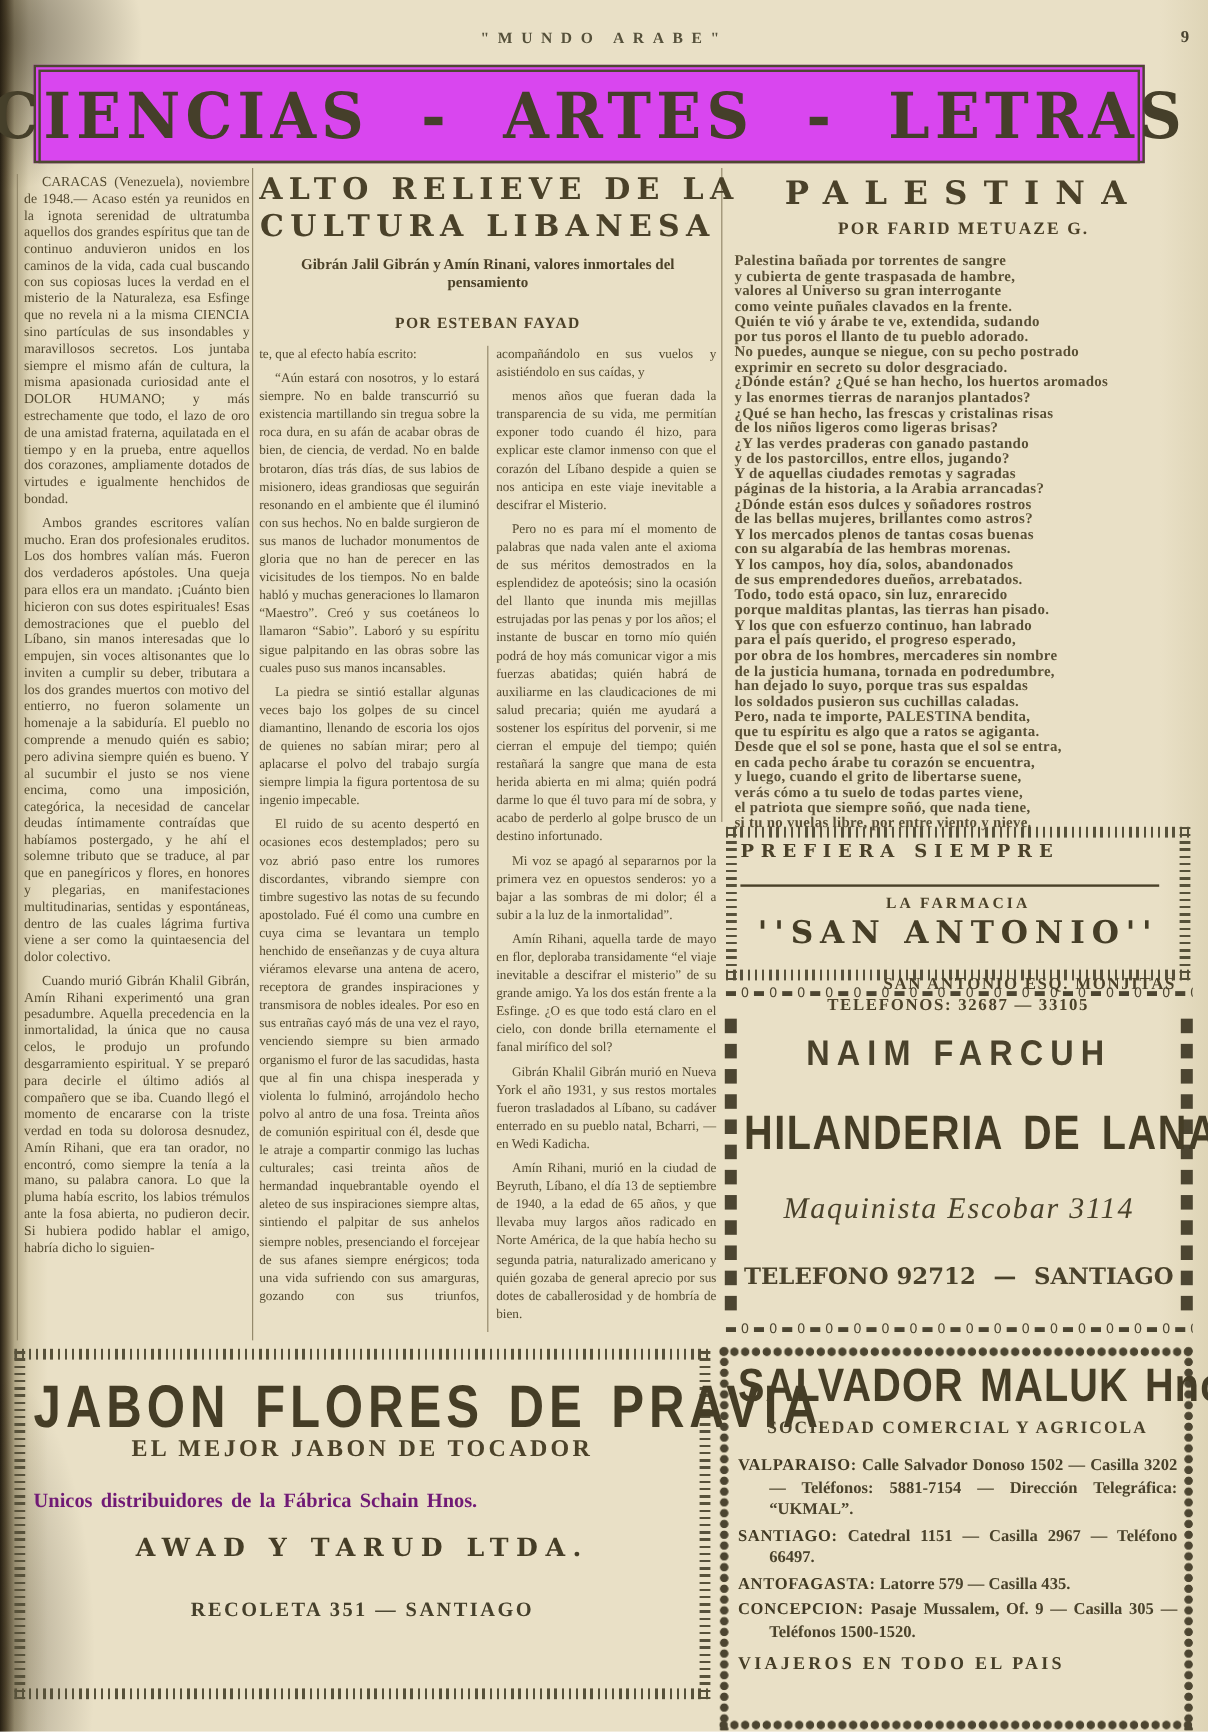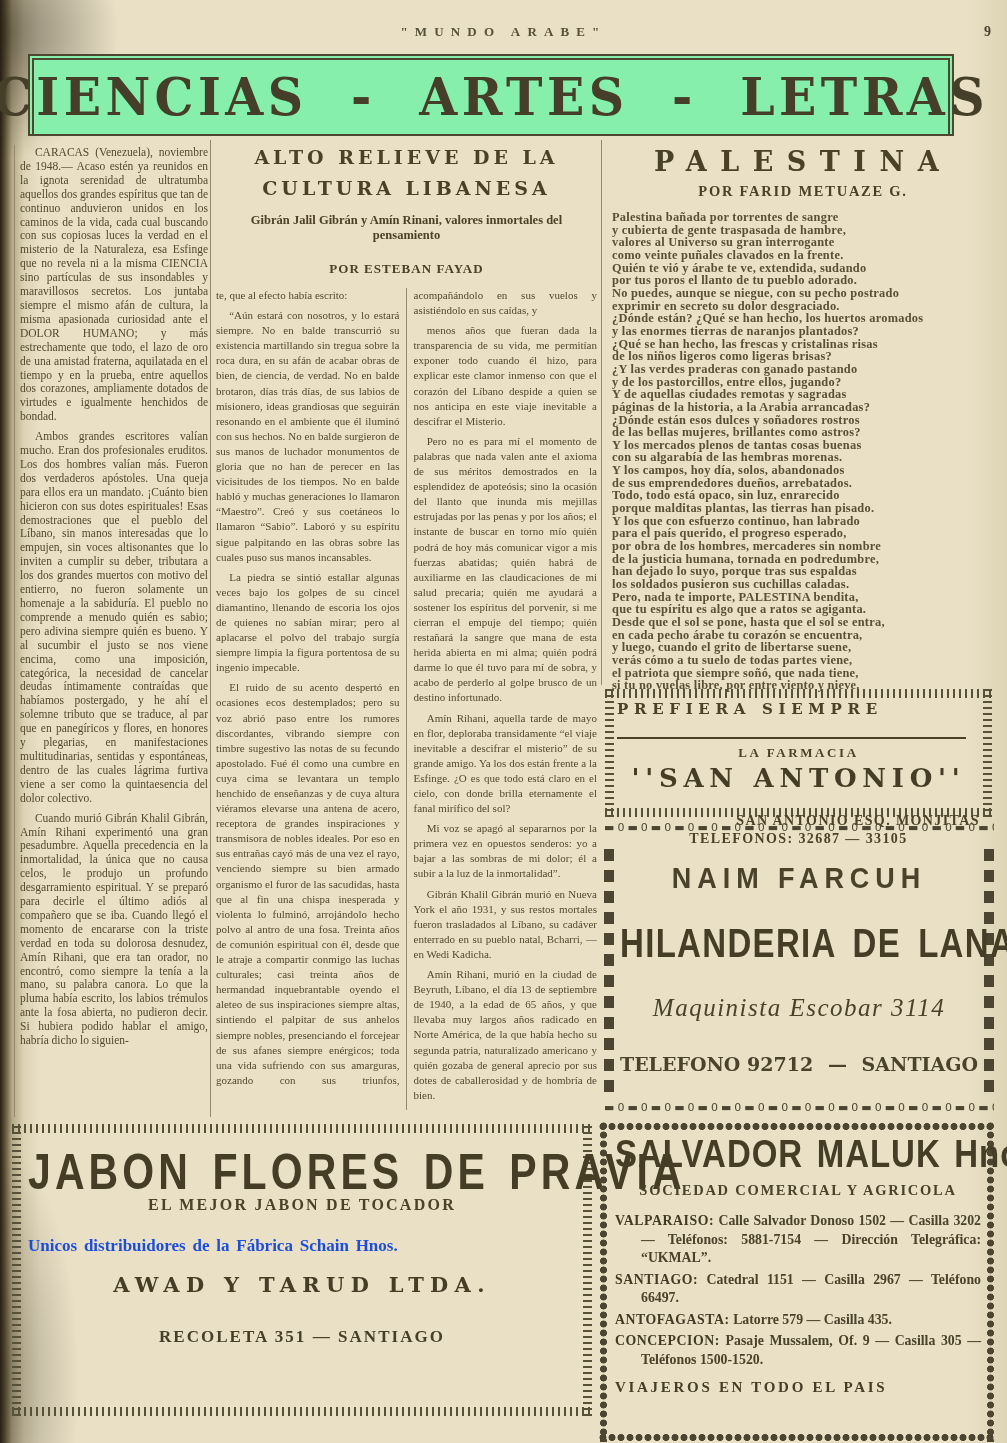--- a/index.html
+++ b/index.html
@@ -13,38 +13,38 @@
   }
   .shade-tl{position:absolute;left:0;top:0;width:120px;height:160px;
     background:radial-gradient(ellipse at 0% 20%,rgba(40,32,18,.55),rgba(40,32,18,0) 70%);pointer-events:none;}
   .shade-bl{position:absolute;left:0;bottom:0;width:80px;height:300px;
     background:radial-gradient(ellipse at 0% 80%,rgba(40,32,18,.35),rgba(40,32,18,0) 70%);pointer-events:none;}
 
   .masthead{position:absolute;top:24px;left:0;width:100%;text-align:center;
     font-size:13px;font-weight:bold;letter-spacing:.55em;color:#55503a;}
   .pagenum{position:absolute;top:24px;right:16px;font-size:14px;font-weight:bold;color:#4a4431;}
 
-  .banner{position:absolute;left:28px;top:54px;width:918px;height:74px;border:2px solid #4d4731;padding:2px;background:#86efac;}
+  .banner{position:absolute;left:28px;top:54px;width:918px;height:74px;border:2px solid #4d4731;padding:2px;background:#d946ef;}
   .banner-inner{border:2px solid #4d4731;height:100%;display:flex;align-items:center;justify-content:center;}
   .banner-text{font-family:"DejaVu Serif",serif;font-weight:bold;font-size:49px;letter-spacing:.09em;word-spacing:.45em;
     color:#453f2a;transform:scaleY(1.08);white-space:nowrap;}
 
   .vrule{position:absolute;width:1px;background:#94896b;}
   #rule-left{left:14px;top:145px;height:972px;}
   #rule-mid{left:210px;top:140px;height:977px;}
   #rule-right{left:601px;top:140px;height:545px;}
 
   
   .left-article{position:absolute;left:20px;top:146px;width:188px;height:976px;overflow:hidden;
     font-size:11.5px;line-height:13.9px;text-align:justify;color:#53492f;}
   .left-article p{margin:0 0 6px 0;text-indent:1.3em;}
 
   
   .mid-article{position:absolute;left:216px;top:142px;width:381px;}
-  .mid-title{font-family:"DejaVu Serif",serif;font-weight:bold;font-size:19px;letter-spacing:.21em;
+  .mid-title{font-family:"DejaVu Serif",serif;font-weight:bold;font-size:25px;letter-spacing:.21em;
     text-align:center;color:#4a4129;line-height:31px;white-space:nowrap;}
   .mid-subtitle{margin-top:9px;text-align:center;font-weight:bold;font-size:12.5px;line-height:15px;color:#4c4128;}
   .mid-byline{margin-top:18px;text-align:center;font-weight:bold;font-size:13px;letter-spacing:.08em;color:#4c4128;}
   .mid-body{margin-top:11px;height:822px;overflow:hidden;
     column-count:2;column-gap:14px;column-rule:1px solid #94896b;column-fill:auto;
     font-size:11px;line-height:15.1px;text-align:justify;color:#53492f;}
   .mid-body p{margin:0 0 5px 0;text-indent:1.2em;}
   .mid-body p:first-child{text-indent:0;}
 
   
@@ -103,22 +103,22 @@
   .naim-phone{display:flex;justify-content:space-between;align-items:baseline;
     font-family:"DejaVu Serif",serif;font-weight:bold;font-size:19px;color:#4a422b;}
 
   
   .jabon{position:absolute;left:12px;top:1124px;width:580px;height:292px;}
   .jabon-inner{position:absolute;left:16px;right:16px;top:12px;bottom:10px;}
   .jabon-title{text-align:center;font-family:"Liberation Sans",sans-serif;font-weight:bold;font-size:41px;
     letter-spacing:.1em;word-spacing:.12em;color:#453d26;transform:scaleY(1.22);transform-origin:center top;
     white-space:nowrap;margin-top:8px;}
   .jabon-l1{text-align:center;font-weight:bold;font-size:16.5px;letter-spacing:.14em;margin-top:26px;color:#4c4229;}
-  .jabon-l2{text-align:center;font-weight:bold;font-size:16px;letter-spacing:.14em;margin-top:5px;color:#4c4229;}
-  .jabon-dist{font-weight:bold;font-size:17px;margin-top:22px;color:#1d4ed8;word-spacing:.15em;}
+  .jabon-l2{text-align:center;font-weight:bold;font-size:20px;letter-spacing:.14em;margin-top:5px;color:#4c4229;}
+  .jabon-dist{font-weight:bold;font-size:17px;margin-top:22px;color:#701a75;word-spacing:.15em;}
   .jabon-awad{text-align:center;font-family:"DejaVu Serif",serif;font-weight:bold;font-size:21px;
     letter-spacing:.3em;margin-top:16px;color:#453d26;}
   .jabon-recoleta{text-align:center;font-weight:bold;font-size:17px;letter-spacing:.12em;margin-top:30px;color:#46402b;}
 
   
   .maluk{position:absolute;left:599px;top:1122px;width:396px;height:320px;}
   .maluk-inner{position:absolute;left:16px;right:14px;top:10px;bottom:8px;}
   .maluk-title{text-align:center;font-family:"Liberation Sans",sans-serif;font-weight:bold;font-size:33px;
     letter-spacing:.03em;word-spacing:.1em;color:#453d26;transform:scaleY(1.18);transform-origin:center top;white-space:nowrap;}
   .maluk-sub{text-align:center;font-weight:bold;font-size:14.5px;letter-spacing:.12em;margin-top:12px;color:#4a422b;}
@@ -159,22 +159,22 @@
   <div class="mid-subtitle">Gibrán Jalil Gibrán y Amín Rinani, valores inmortales del pensamiento</div>
   <div class="mid-byline">POR ESTEBAN FAYAD</div>
   <div class="mid-body">
     <div>
         <p>te, que al efecto había escrito:</p>
         <p>“Aún estará con nosotros, y lo estará siempre. No en balde transcurrió su existencia martillando sin tregua sobre la roca dura, en su afán de acabar obras de bien, de ciencia, de verdad. No en balde brotaron, días trás días, de sus labios de misionero, ideas grandiosas que seguirán resonando en el ambiente que él iluminó con sus hechos. No en balde surgieron de sus manos de luchador monumentos de gloria que no han de perecer en las vicisitudes de los tiempos. No en balde habló y muchas generaciones lo llamaron “Maestro”. Creó y sus coetáneos lo llamaron “Sabio”. Laboró y su espíritu sigue palpitando en las obras sobre las cuales puso sus manos incansables.</p>
         <p>La piedra se sintió estallar algunas veces bajo los golpes de su cincel diamantino, llenando de escoria los ojos de quienes no sabían mirar; pero al aplacarse el polvo del trabajo surgía siempre limpia la figura portentosa de su ingenio impecable.</p>
         <p>El ruido de su acento despertó en ocasiones ecos destemplados; pero su voz abrió paso entre los rumores discordantes, vibrando siempre con timbre sugestivo las notas de su fecundo apostolado. Fué él como una cumbre en cuya cima se levantara un templo henchido de enseñanzas y de cuya altura viéramos elevarse una antena de acero, receptora de grandes inspiraciones y transmisora de nobles ideales. Por eso en sus entrañas cayó más de una vez el rayo, venciendo siempre su bien armado organismo el furor de las sacudidas, hasta que al fin una chispa inesperada y violenta lo fulminó, arrojándolo hecho polvo al antro de una fosa. Treinta años de comunión espiritual con él, desde que le atraje a compartir conmigo las luchas culturales; casi treinta años de hermandad inquebrantable oyendo el aleteo de sus inspiraciones siempre altas, sintiendo el palpitar de sus anhelos siempre nobles, presenciando el forcejear de sus afanes siempre enérgicos; toda una vida sufriendo con sus amarguras, gozando con sus triunfos, acompañándolo en sus vuelos y asistiéndolo en sus caídas, y</p>
         <p>menos años que fueran dada la transparencia de su vida, me permitían exponer todo cuando él hizo, para explicar este clamor inmenso con que el corazón del Líbano despide a quien se nos anticipa en este viaje inevitable a descifrar el Misterio.</p>
         <p>Pero no es para mí el momento de palabras que nada valen ante el axioma de sus méritos demostrados en la esplendidez de apoteósis; sino la ocasión del llanto que inunda mis mejillas estrujadas por las penas y por los años; el instante de buscar en torno mío quién podrá de hoy más comunicar vigor a mis fuerzas abatidas; quién habrá de auxiliarme en las claudicaciones de mi salud precaria; quién me ayudará a sostener los espíritus del porvenir, si me cierran el empuje del tiempo; quién restañará la sangre que mana de esta herida abierta en mi alma; quién podrá darme lo que él tuvo para mí de sobra, y acabo de perderlo al golpe brusco de un destino infortunado.</p>
+        <p>Mi voz se apagó al separarnos por la primera vez en opuestos senderos: yo a bajar a las sombras de mi dolor; él a subir a la luz de la inmortalidad”.</p>
         <p>Amín Rihani, aquella tarde de mayo en flor, deploraba transidamente “el viaje inevitable a descifrar el misterio” de su grande amigo. Ya los dos están frente a la Esfinge. ¿O es que todo está claro en el cielo, con donde brilla eternamente el fanal mirífico del sol?</p>
-        <p>Mi voz se apagó al separarnos por la primera vez en opuestos senderos: yo a bajar a las sombras de mi dolor; él a subir a la luz de la inmortalidad”.</p>
         <p>Gibrán Khalil Gibrán murió en Nueva York el año 1931, y sus restos mortales fueron trasladados al Líbano, su cadáver enterrado en su pueblo natal, Bcharri, — en Wedi Kadicha.</p>
         <p>Amín Rihani, murió en la ciudad de Beyruth, Líbano, el día 13 de septiembre de 1940, a la edad de 65 años, y que llevaba muy largos años radicado en Norte América, de la que había hecho su segunda patria, naturalizado americano y quién gozaba de general aprecio por sus dotes de caballerosidad y de hombría de bien.</p>
       </div>
 
   </div>
 </div>
 
 <div class="palestina">
   <div class="pal-title">PALESTINA</div>
   <div class="pal-byline">POR FARID METUAZE G.</div>

